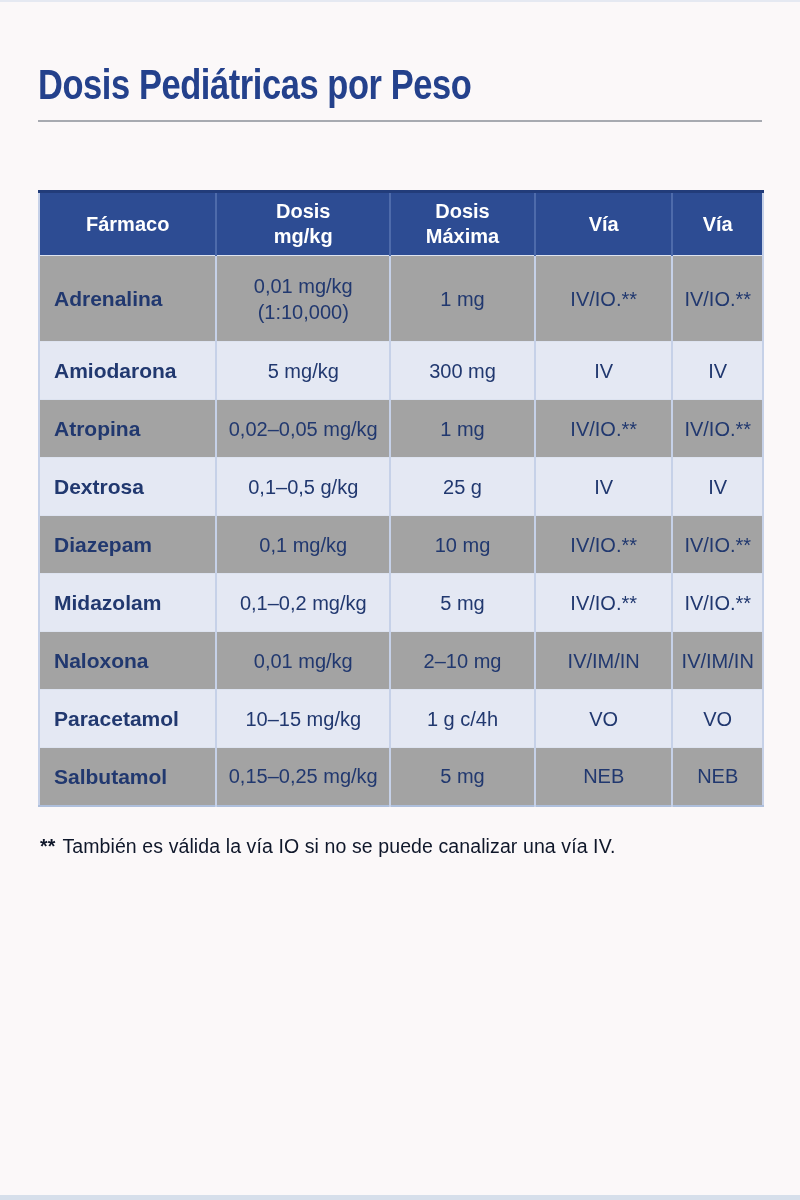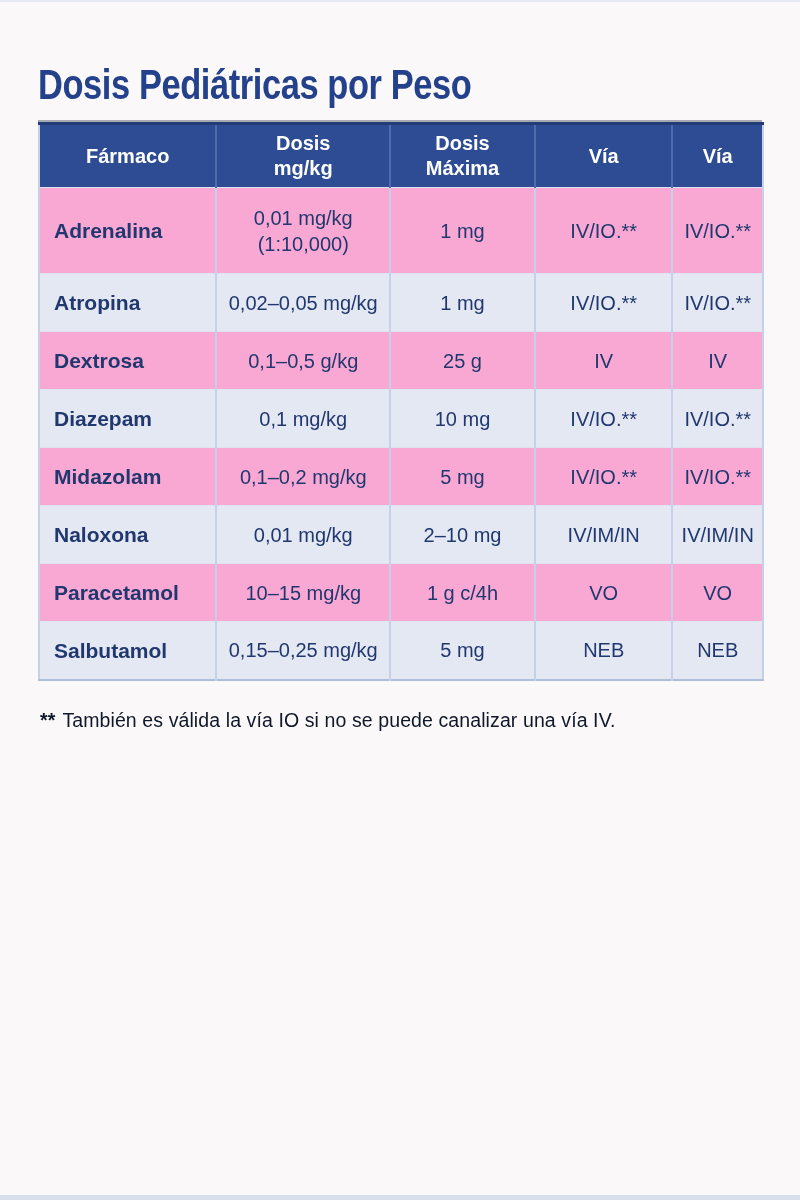--- a/index.html
+++ b/index.html
@@ -29,20 +29,21 @@
     transform: scaleX(0.82);
     transform-origin: left center;
     white-space: nowrap;
   }
   .title-rule {
     margin: 14px 0 0 0;
     border: none;
     border-top: 2px solid #a7aab1;
   }
   table.dose-table {
+    margin-top: 68px;
     width: 726px;
     border-collapse: collapse;
     table-layout: fixed;
   }
   table.dose-table col.c1 { width: 24.5%; }
   table.dose-table col.c2 { width: 24%; }
   table.dose-table col.c3 { width: 20%; }
   table.dose-table col.c4 { width: 19%; }
   table.dose-table col.c5 { width: 12.5%; }
   thead th {
@@ -64,21 +65,21 @@
     font-size: 20px;
     color: #21386f;
     text-align: center;
     vertical-align: middle;
     line-height: 1.3;
     border-left: 2px solid #c6d1e8;
     border-top: 1px solid #dde3f0;
     padding: 4px 4px;
   }
   tbody td:first-child { border-left: none; }
-  tbody tr { height: 58px; background: #f9a8d4; }
+  tbody tr { height: 58px; background: #a3a3a3; }
   tbody tr:first-child { height: 86px; }
   tbody tr:nth-child(even) { background: #e4e8f3; }
   table.dose-table {
     border: 2px solid #c6d1e8;
     border-top: none;
     border-bottom: 2px solid #aebfdc;
   }
   td.cell-farmaco {
     text-align: left;
     padding-left: 14px;
@@ -128,20 +129,27 @@
     <tbody>
 
       <tr>
         <td class="cell-farmaco">Adrenalina</td>
         <td><span>0,01 mg/kg</span><span class="dose-note">(1:10,000)</span></td>
         <td>1 mg</td>
         <td>IV/IO.**</td>
         <td>IV/IO.**</td>
       </tr>
 
+      <tr>
+        <td class="cell-farmaco">Amiodarona</td>
+        <td><span>5 mg/kg</span></td>
+        <td>300 mg</td>
+        <td>IV</td>
+        <td>IV</td>
+      </tr>
 
       <tr>
         <td class="cell-farmaco">Atropina</td>
         <td><span>0,02–0,05 mg/kg</span></td>
         <td>1 mg</td>
         <td>IV/IO.**</td>
         <td>IV/IO.**</td>
       </tr>
 
       <tr>

